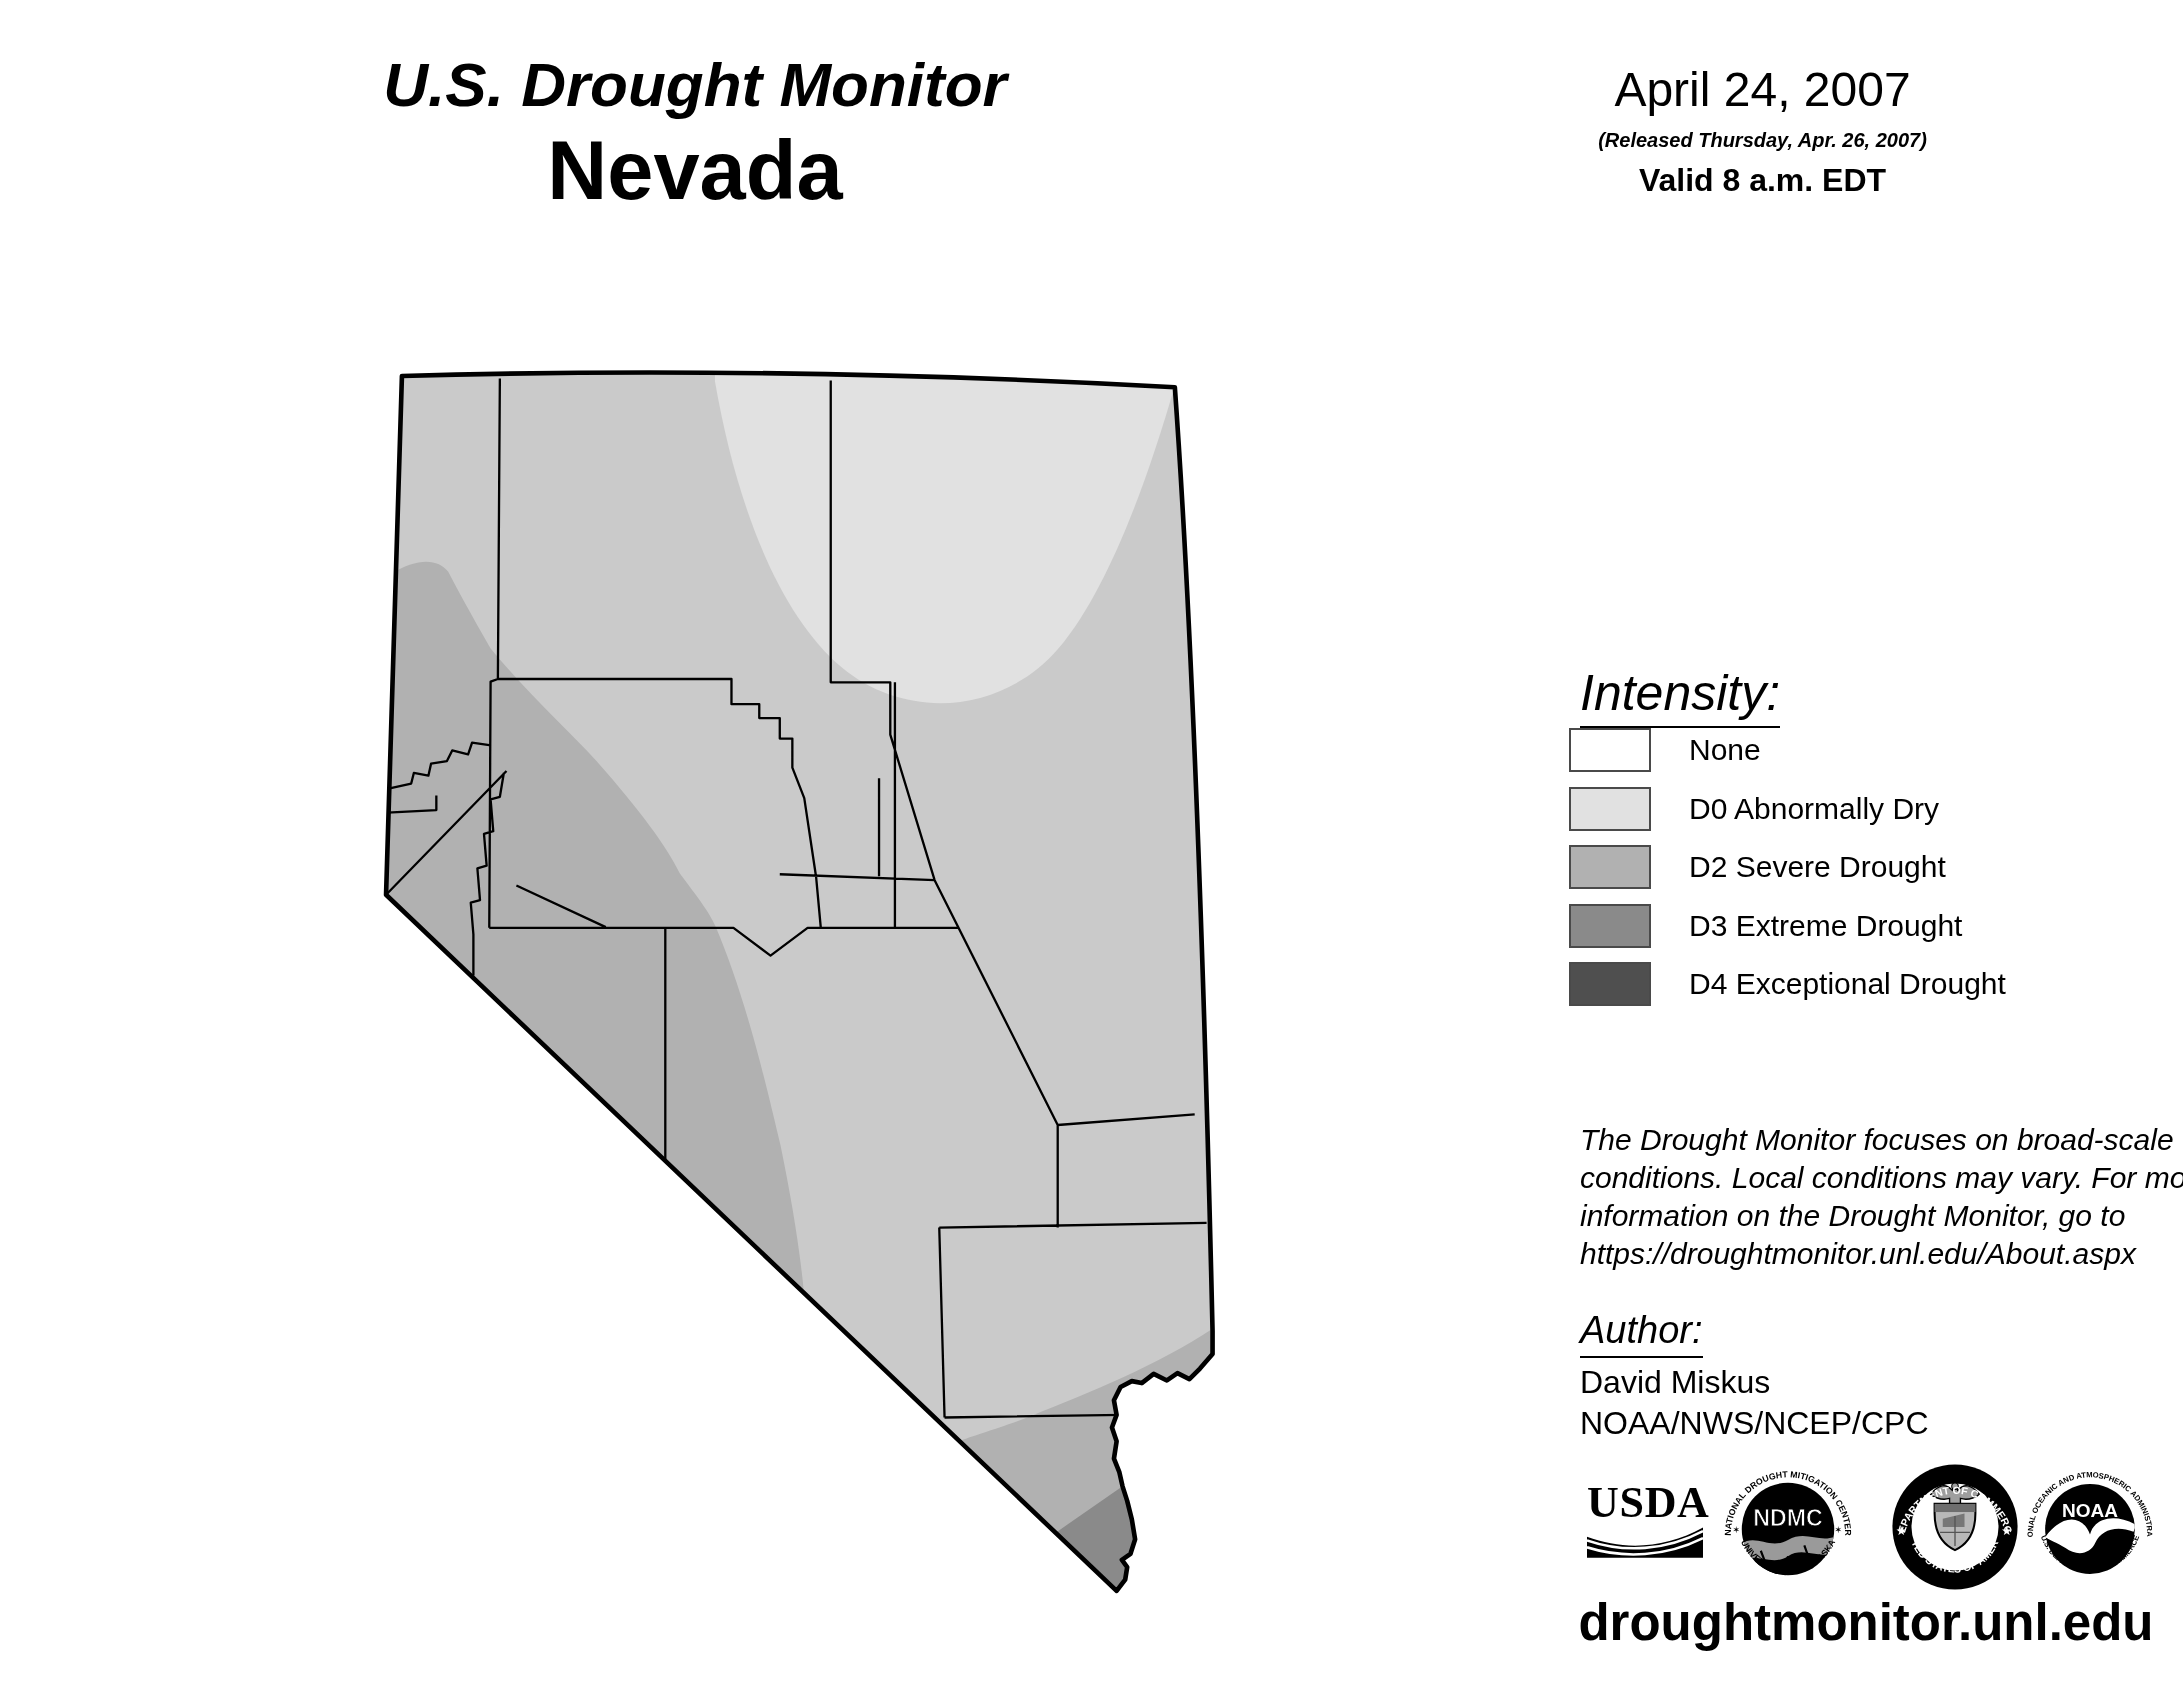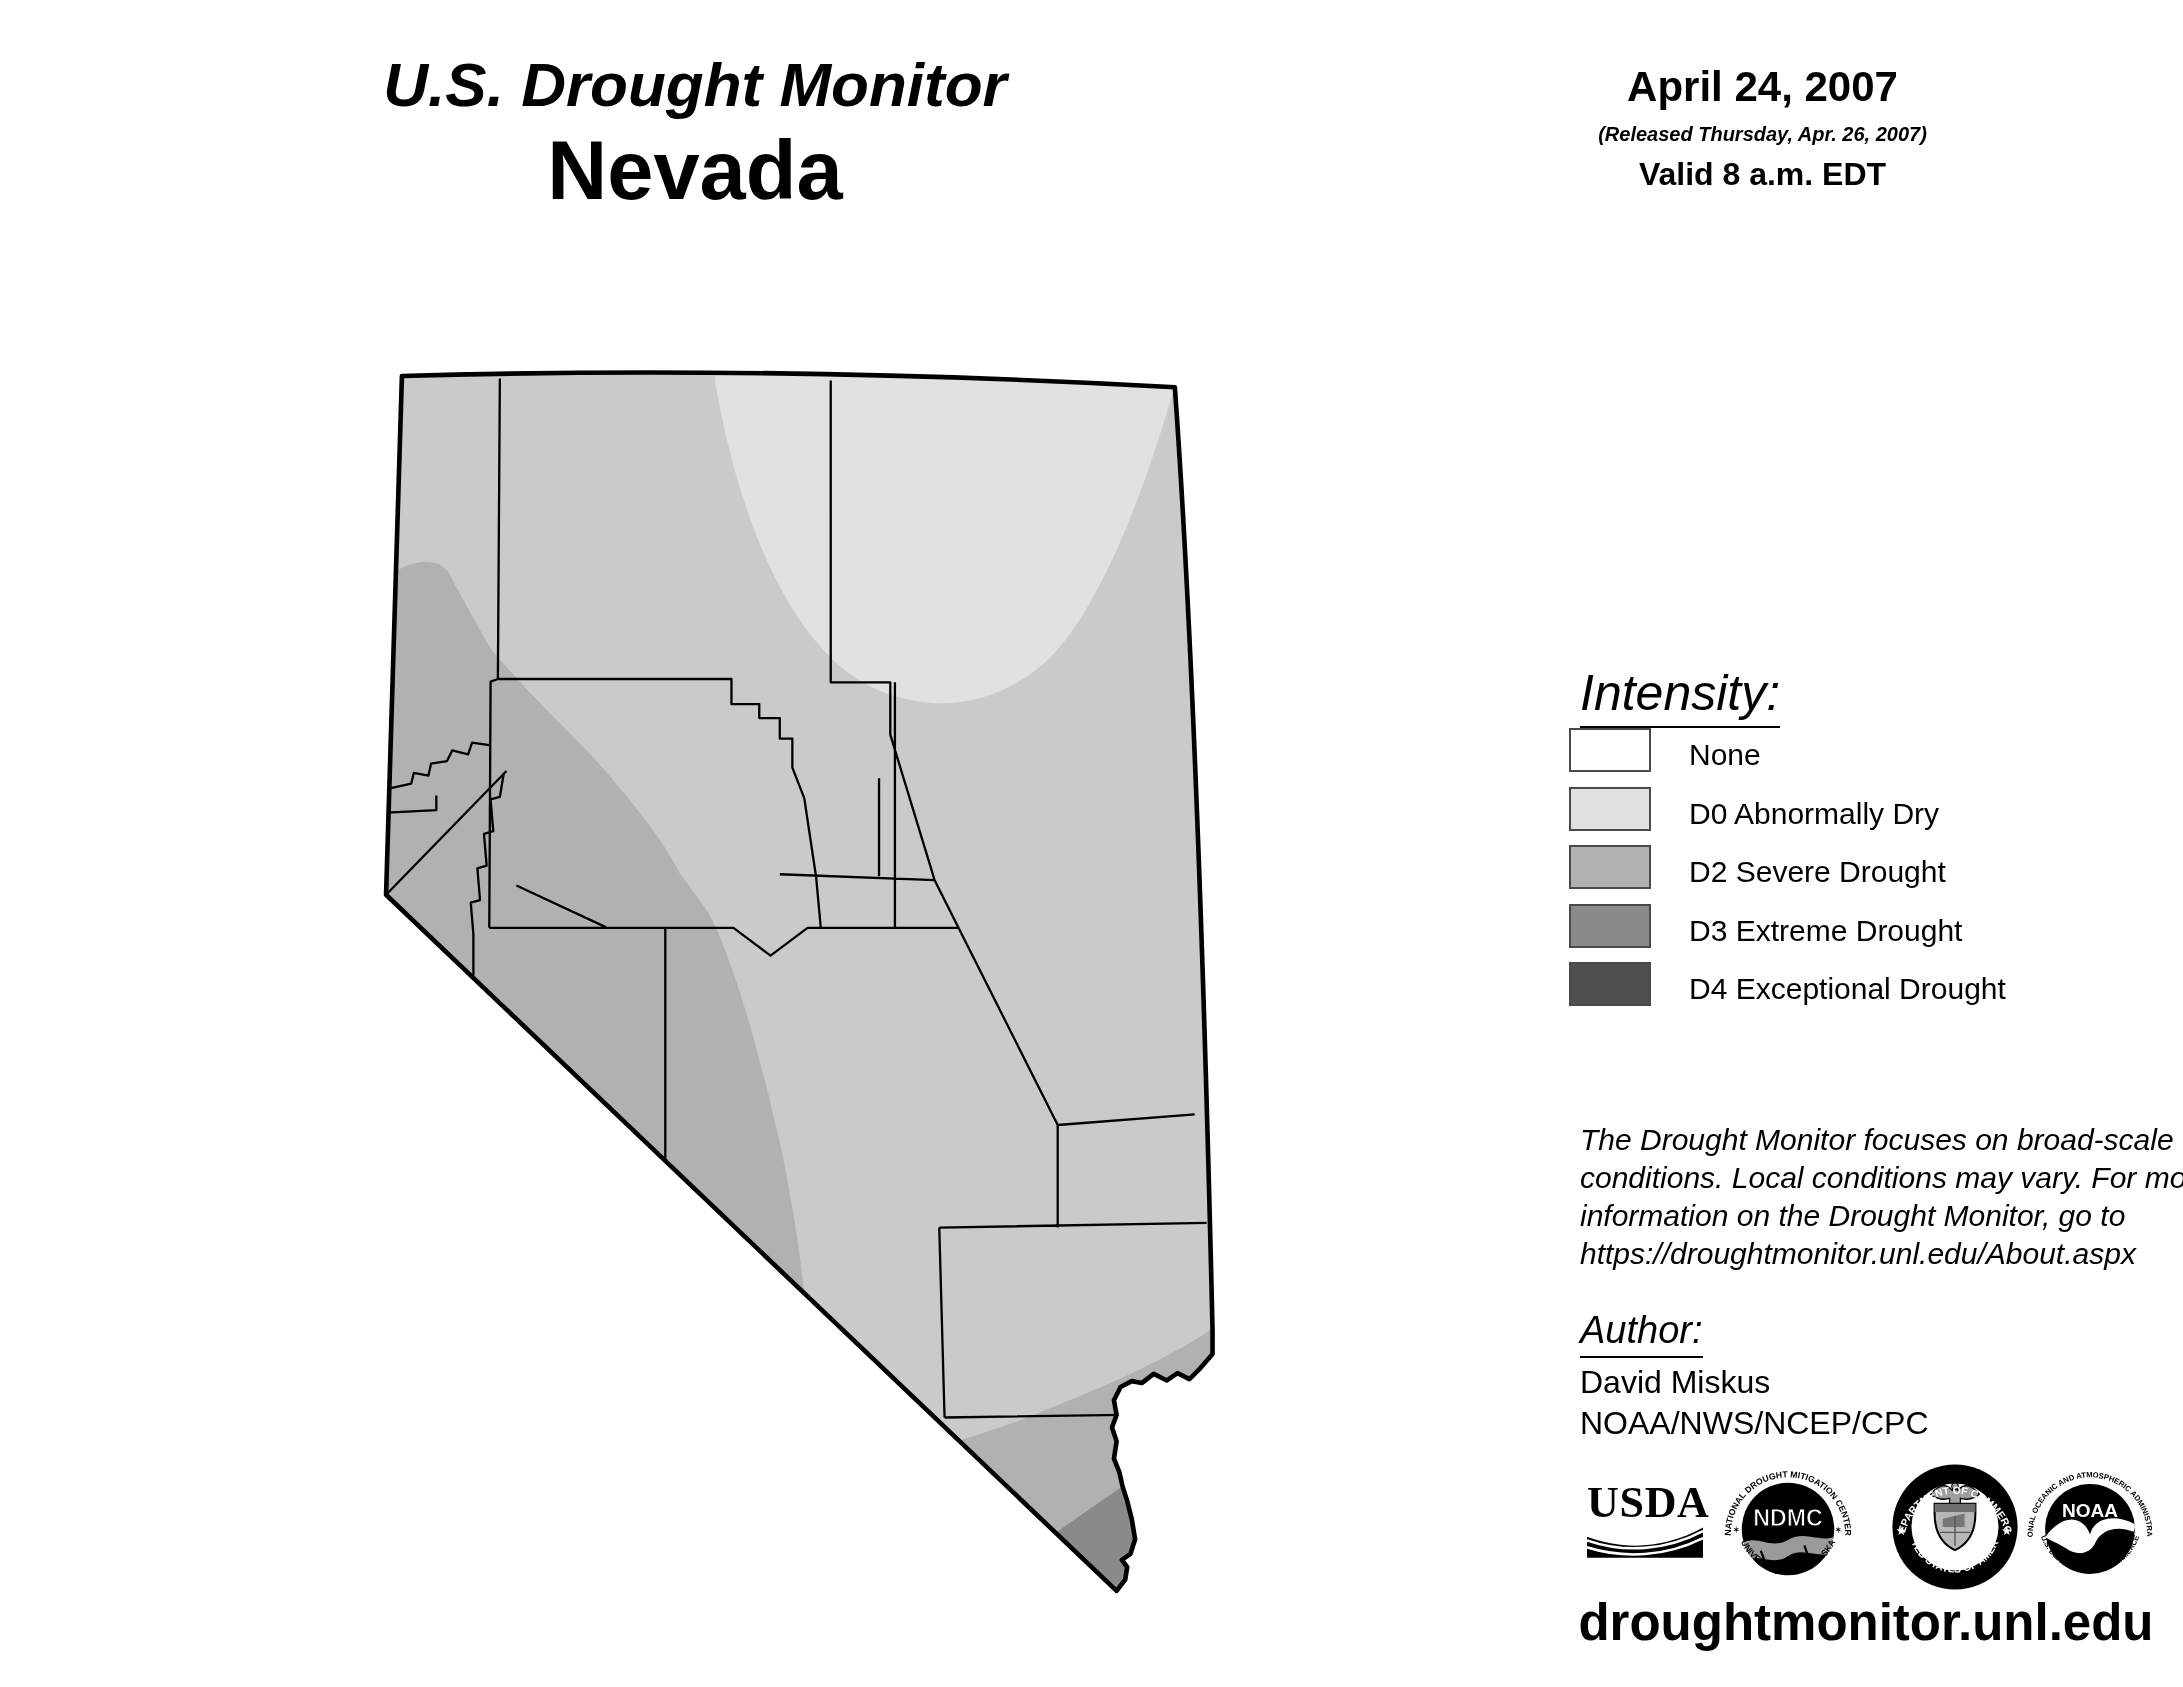--- a/index.html
+++ b/index.html
@@ -8,29 +8,29 @@
 
   .abs{position:absolute;}
 
   
   #title-block{left:364px;top:52px;width:662px;text-align:center;}
   #main-title{font-size:62px;font-weight:700;font-style:italic;line-height:1.05;}
   #state-title{font-size:83px;font-weight:700;margin-top:12px;line-height:1.0;text-align:center;}
 
   
   #date-block{left:1465px;top:66px;width:595px;text-align:center;}
-  #map-date{font-size:42px;font-weight:700;line-height:1.0;}
+  #map-date{font-size:48px;font-weight:400;line-height:1.0;}
   #released{font-size:20px;font-weight:700;font-style:italic;margin-top:14.6px;line-height:1.1;}
   #valid{font-size:32px;font-weight:700;margin-top:12px;line-height:1.1;}
 
   
   #legend-heading{left:1580px;top:664px;font-size:50px;font-style:italic;}
   .underlined{display:inline-block;border-bottom:2.6px solid #000;padding-bottom:4px;}
   #legend{left:1569px;top:728px;}
-  .legend-row{display:flex;align-items:flex-end;height:44px;margin-bottom:14.6px;}
+  .legend-row{display:flex;align-items:center;height:44px;margin-bottom:14.6px;}
   .swatch{width:82px;height:44px;border:2.6px solid #4a4a4a;box-sizing:border-box;flex:0 0 auto;}
   .legend-label{font-size:30px;margin-left:38px;white-space:nowrap;}
 
   
   #disclaimer{left:1580px;top:1121px;width:648px;font-size:30px;font-style:italic;line-height:38px;}
 
   
   #author-heading{left:1580px;top:1309px;font-size:38px;font-style:italic;}
   #author-name{left:1580px;top:1364px;font-size:32px;}
   #author-org{left:1580px;top:1405px;font-size:32px;}

